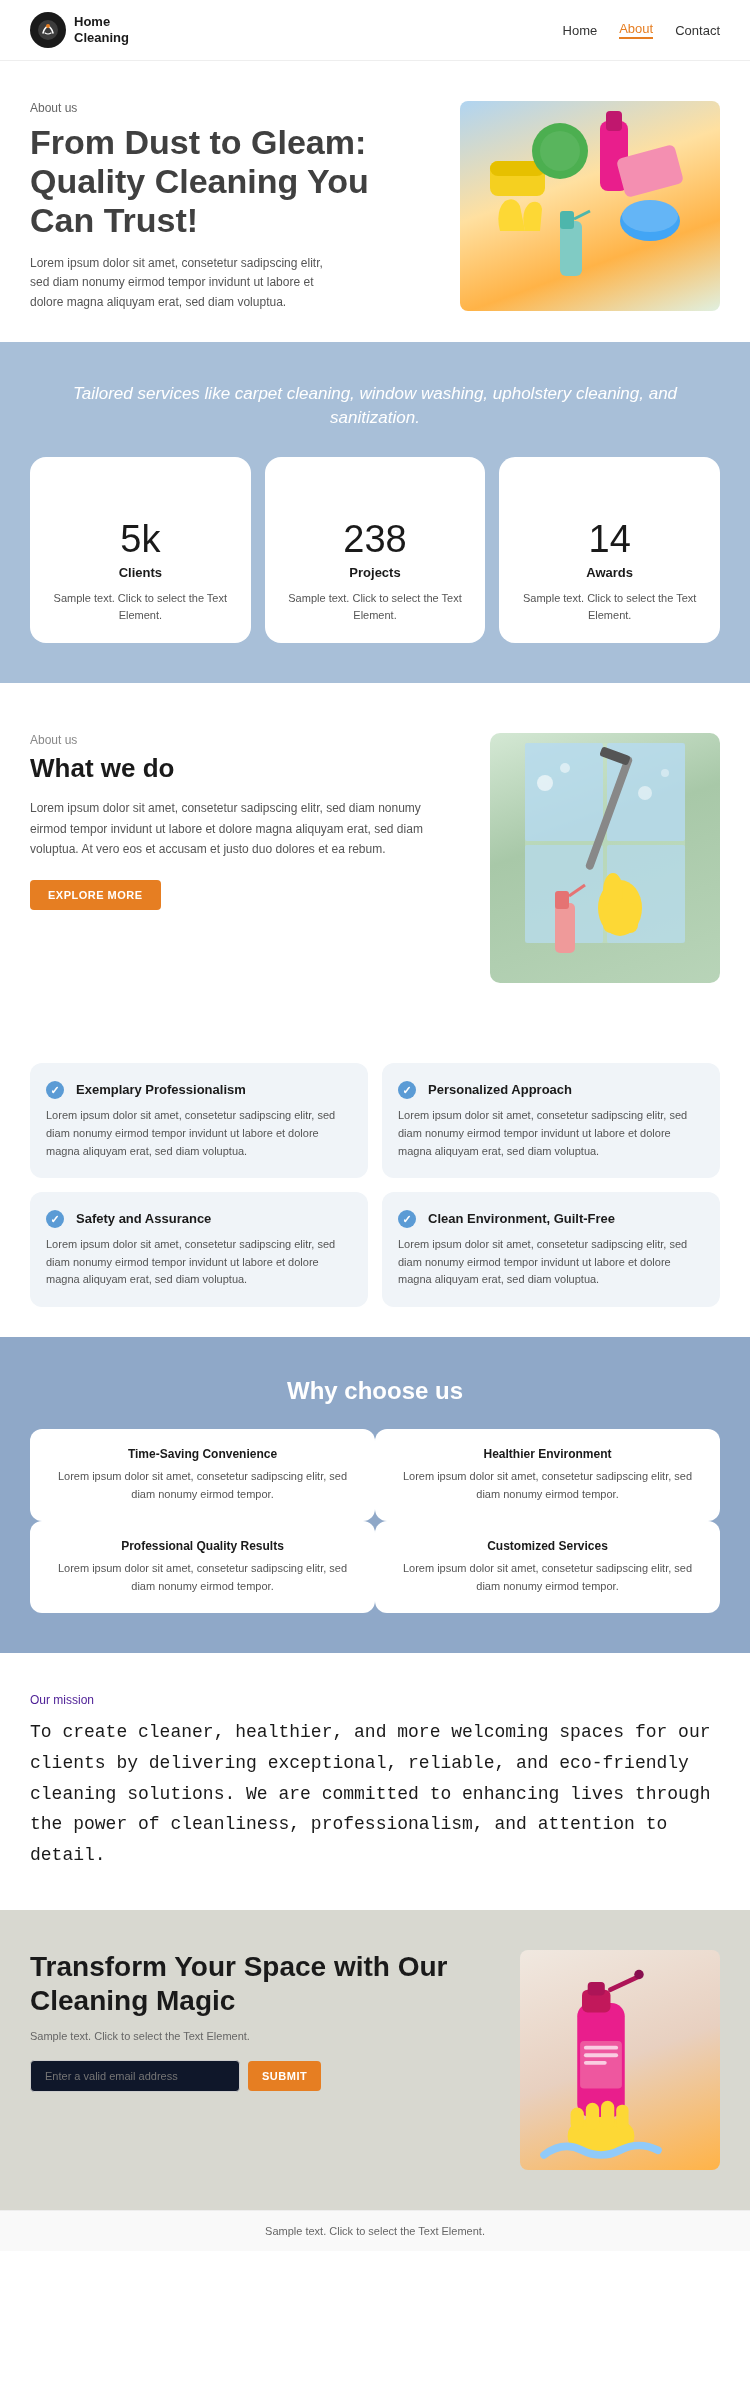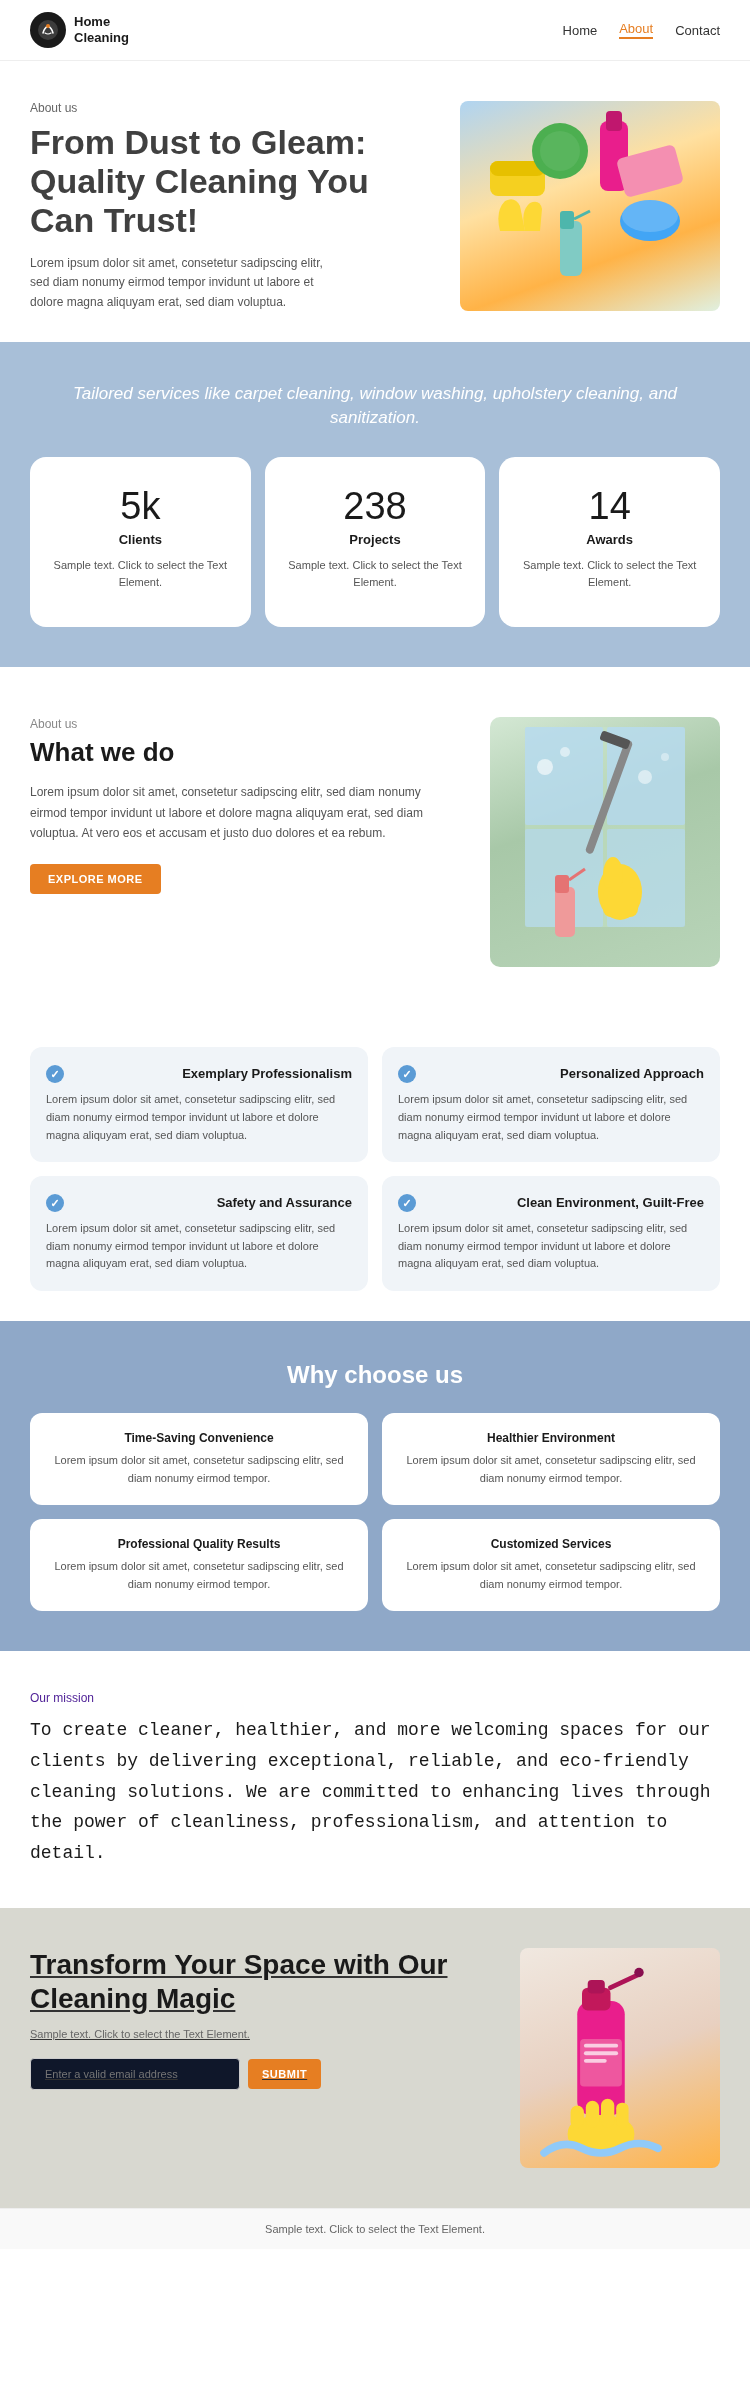--- a/index.html
+++ b/index.html
@@ -49,21 +49,21 @@
       text-align: center; font-size: 17px; color: #fff; margin-bottom: 28px;
       font-style: italic; line-height: 1.4;
     }
     .stats-cards {
       display: flex; gap: 14px; justify-content: center;
     }
     .stat-card {
       background: #fff; border-radius: 16px; padding: 28px 20px 20px 20px;
       flex: 1; text-align: center; min-height: 170px;
     }
-    .stat-number { font-size: 38px; font-weight: 300; color: #1a1a1a; margin-bottom: 4px; }
+    .stat-number { font-size: 38px; font-weight: 300; color: #1a1a1a; margin-bottom: 4px; margin-top: 33px; }
     .stat-label { font-size: 13px; font-weight: 600; color: #1a1a1a; margin-bottom: 10px; }
     .stat-desc { font-size: 11px; color: #555; line-height: 1.5; }
 
     
     .what-section {
       display: flex; align-items: stretch; padding: 50px 30px; gap: 30px; background: #fff;
     }
     .what-left { flex: 1; }
     .what-label { font-size: 12px; color: #888; margin-bottom: 6px; }
     .what-title { font-size: 26px; font-weight: 700; color: #1a1a1a; margin-bottom: 14px; }
@@ -84,48 +84,48 @@
     }
 
     
     .features-section {
       display: grid; grid-template-columns: 1fr 1fr;
       gap: 14px; padding: 30px 30px; background: #fff;
     }
     .feature-card {
       background: #f0f4f8; border-radius: 12px; padding: 18px 16px;
     }
-    .feature-title-row { display: flex; align-items: center; gap: 6px; margin-bottom: 8px; justify-content: space-between; }
+    .feature-title-row { display: flex; align-items: center; gap: 12px; margin-bottom: 8px; }
     .feature-check {
       width: 18px; height: 18px; border-radius: 50%; background: #5b9bd5;
       display: flex; align-items: center; justify-content: center; flex-shrink: 0;
     }
     .feature-check::after { content: '✓'; color: #fff; font-size: 11px; font-weight: 700; }
     .feature-title { font-size: 13px; font-weight: 700; color: #1a1a1a; line-height: 1.3; }
     .feature-desc { font-size: 11px; color: #555; line-height: 1.6; }
 
     
     .why-section { background: #8fa8c8; padding: 40px 30px; }
     .why-title { text-align: center; font-size: 24px; font-weight: 700; color: #fff; margin-bottom: 24px; }
-    .why-grid { display: grid; grid-template-columns: 1fr 1fr; gap: 14px; }
+    .why-grid { display: grid; grid-template-columns: 1fr 1fr; gap: 0; }
     .why-card { background: #fff; border-radius: 12px; padding: 18px 16px; }
     .why-card-title { font-size: 12px; font-weight: 700; color: #1a1a1a; margin-bottom: 7px; text-align: center; }
     .why-card-desc { font-size: 11px; color: #555; line-height: 1.6; text-align: center; }
 
     
     .mission-section { padding: 40px 30px; background: #fff; }
     .mission-label { font-size: 12px; color: #4c1d95; margin-bottom: 10px; }
     .mission-text { font-size: 18px; line-height: 1.7; color: #1a1a1a; font-weight: 400; font-family: Liberation Mono, monospace; }
 
     
     .cta-section {
       background: #d8d8d0; padding: 40px 30px;
       display: flex; gap: 20px; align-items: flex-start; position: relative; overflow: hidden;
     }
-    .cta-left { flex: 1; text-decoration: underline; }
+    .cta-left { flex: 1; }
     .cta-title { font-size: 28px; font-weight: 800; color: #1a1a1a; margin-bottom: 12px; line-height: 1.2; }
     .cta-sample { font-size: 11px; color: #666; margin-bottom: 18px; }
     .cta-form { display: flex; gap: 8px; align-items: center; }
     .cta-input {
       padding: 9px 14px; border: 1px solid #ccc; border-radius: 4px; font-size: 11px;
       color: #999; width: 210px; background: #0f172a;
     }
     .cta-submit {
       background: #e67e22; color: #fff; border: none; padding: 9px 14px;
       border-radius: 4px; font-size: 11px; font-weight: 600; cursor: pointer; letter-spacing: 0.5px;

